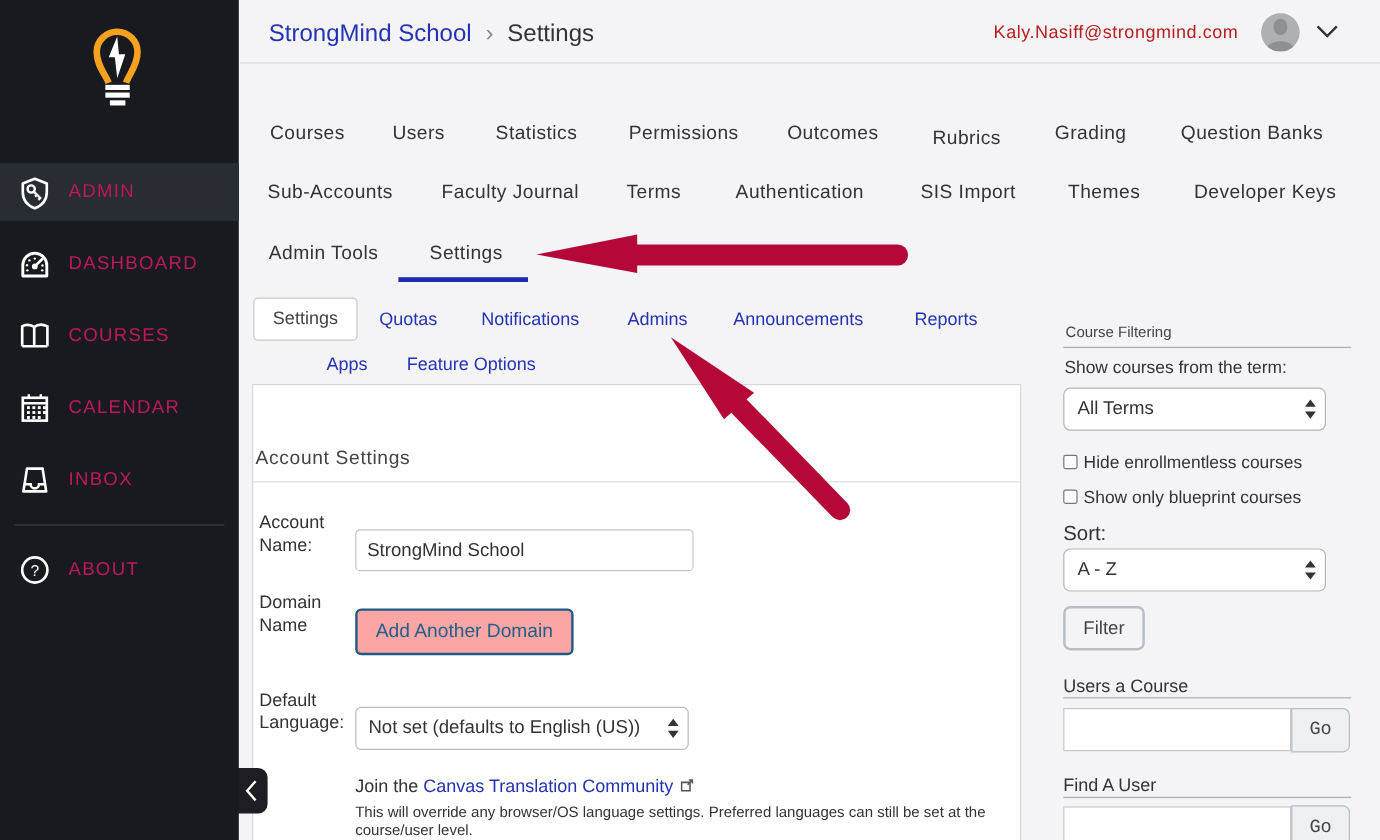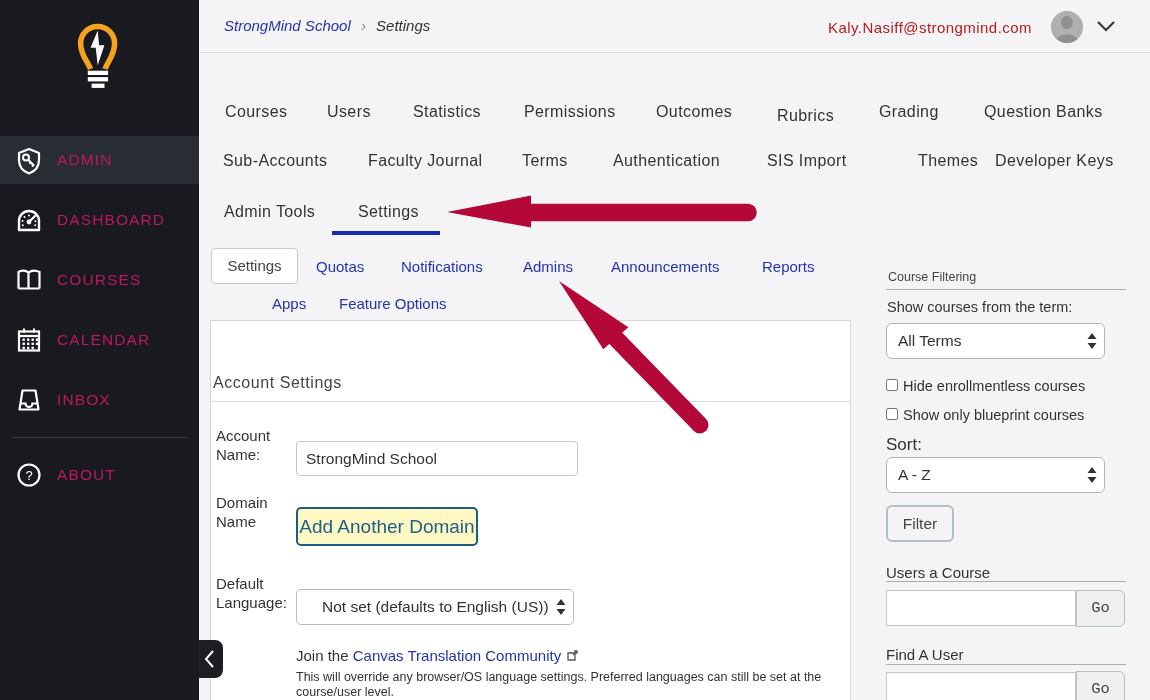--- a/index.html
+++ b/index.html
@@ -10,41 +10,41 @@
   .dk { color:#333; }
 
   
   #sidebar { left:0; top:0; width:199px; height:700px; background:#191a20; }
   #adminhl { left:0; top:136px; width:199px; height:48px; background:#282c33; }
   .navrow { position:absolute; left:57px; color:#be185d; font-size:15.5px; letter-spacing:1.1px; }
   .sicon { position:absolute; left:16px; }
 
   
   #header { left:200px; top:0; width:950px; height:53px; background:#f4f4f6; border-bottom:1px solid #d9d9d9; }
-  #crumb { left:224px; top:17px; font-size:15px;font-style:italic; }
+  #crumb { left:224px; top:17px; font-size:20px; }
   #email { left:828px; top:19px; font-size:15px; letter-spacing:0.45px; color:#b91c1c; }
   #avatar { left:1051px; top:11px; width:32px; height:32px; border-radius:50%; background:#b3b5b7; overflow:hidden; }
 
   
   .cnav { position:absolute; font-size:16px; letter-spacing:0.4px; color:#333; }
 
   
   #stab { left:211px; top:248px; width:87px; height:36px; background:#fff; border:1px solid #c9c9c9; border-radius:4px; color:#444; font-size:15px; line-height:34px; text-align:center; }
   .tab { position:absolute; top:258px; font-size:15px; color:#2433b3; }
   .tab2 { position:absolute; top:295px; font-size:15px; color:#2433b3;margin-left:45px; }
   #underline { left:332px; top:231px; width:108px; height:4px; background:#1d2cae; }
 
   
   #panel { left:210px; top:320px; width:641px; height:380px; background:#fff; border:1px solid #d8d8da; border-bottom:none; }
   #acctset { left:213px; top:374px; font-size:16px; letter-spacing:0.55px; color:#444; }
   #hr1 { left:211px; top:401px; width:639px; height:1px; background:#dcdcdc; }
   .flabel { position:absolute; left:216px; font-size:15px; color:#333; line-height:19px; }
   #inpname { left:296px; top:441px; width:282px; height:35px; background:#fff; border:1px solid #c6c6c6; border-radius:4px; font-size:15.5px; color:#333; line-height:33px; padding-left:9px; }
-  #btndomain { left:296px; top:507px; width:182px; height:39px; background:#fef9c3; border:2px solid #1e5b85; border-radius:5px; color:#22608a; font-size:19px; line-height:35px; text-align:center; }
-  #sellang { left:296px; top:589px; width:278px; height:36px; background:#fff; border:1px solid #bbb; border-radius:5px; font-size:15.5px; color:#333; line-height:34px; padding-left:25px; }
+  #btndomain { left:296px; top:507px; width:182px; height:39px; background:#fca5a5; border:2px solid #1e5b85; border-radius:5px; color:#22608a; font-size:16px; line-height:35px; text-align:center; }
+  #sellang { left:296px; top:589px; width:278px; height:36px; background:#fff; border:1px solid #bbb; border-radius:5px; font-size:15.5px; color:#333; line-height:34px; padding-left:10px; }
   #jointhe { left:296px; top:647px; font-size:15px; color:#333; }
   #smalltxt { left:296px; top:670px; width:546px; font-size:12.5px; color:#333; line-height:14.5px; }
   #collapse { left:198px; top:640px; width:25px; height:38px; background:#1d1d22; border-radius:0 8px 8px 0; color:#fff; z-index:60; }
 
   
   .rs { position:absolute; }
   #cftitle { left:888px; top:270px; font-size:12.5px; color:#444; }
   .rhr { left:886px; width:240px; height:1px; background:#adadaf; }
   #showlbl { left:887px; top:299px; font-size:14.5px; color:#333; }
   .rsel { left:886px; width:219px; height:36px; background:#fff; border:1px solid #b5b5b5; border-radius:6px; font-size:15.5px; color:#333; padding-left:11px; }
@@ -159,21 +159,21 @@
 <div class="cnav" style="left:656px; top:103px;">Outcomes</div>
 <div class="cnav" style="left:777px; top:107px;">Rubrics</div>
 <div class="cnav" style="left:879px; top:103px;">Grading</div>
 <div class="cnav" style="left:984px; top:103px;">Question Banks</div>
 
 <div class="cnav" style="left:223px; top:152px;">Sub-Accounts</div>
 <div class="cnav" style="left:368px; top:152px;">Faculty Journal</div>
 <div class="cnav" style="left:522px; top:152px;">Terms</div>
 <div class="cnav" style="left:613px; top:152px;">Authentication</div>
 <div class="cnav" style="left:767px; top:152px;">SIS Import</div>
-<div class="cnav" style="left:890px; top:152px;margin-left:28px;">Themes</div>
+<div class="cnav" style="left:890px; top:152px;">Themes</div>
 <div class="cnav" style="left:995px; top:152px;">Developer Keys</div>
 
 <div class="cnav" style="left:224px; top:203px;">Admin Tools</div>
 <div class="cnav" style="left:358px; top:203px;">Settings</div>
 <div class="abs" id="underline"></div>
 
 <div class="abs" id="stab">Settings</div>
 <div class="tab" style="left:316px;">Quotas</div>
 <div class="tab" style="left:401px;">Notifications</div>
 <div class="tab" style="left:523px;">Admins</div>

